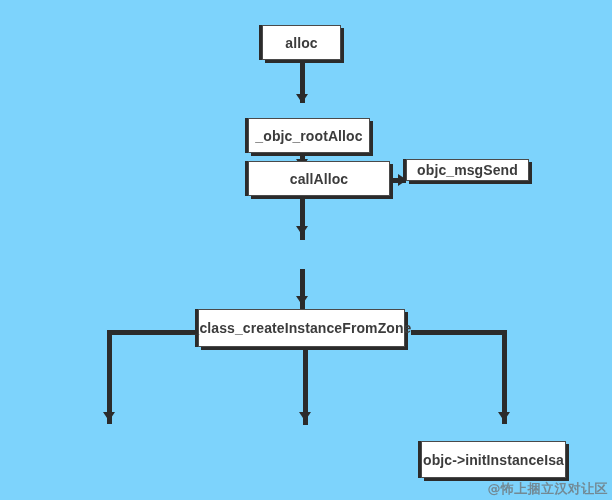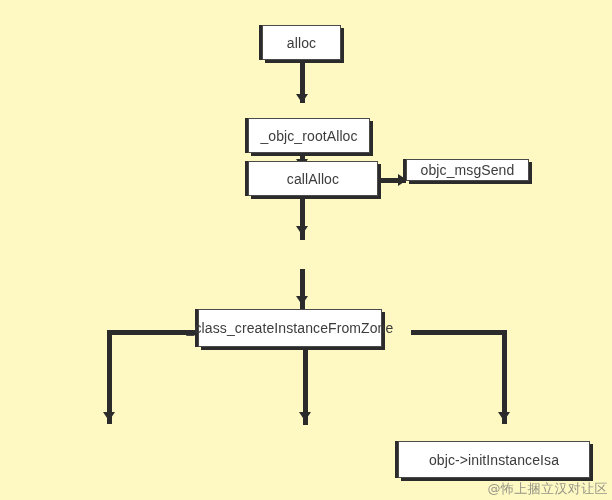--- a/index.html
+++ b/index.html
@@ -7,22 +7,23 @@
     padding: 0;
     background: #000000;
   }
   body {
     font-family: "Liberation Sans", sans-serif;
   }
   #canvas {
     position: relative;
     width: 612px;
     height: 500px;
-    background: #fef9c3;
+    background: #7dd3fc;
     overflow: hidden;
+    font-weight: bold;
   }
   
   .node {
     position: absolute;
     background: #ffffff;
     border: 1px solid #4a4a4a;
     box-shadow: 3px 3px 0 0 #2b2b2b, -3px 0 0 0 #2b2b2b;
     box-sizing: border-box;
     display: flex;
     align-items: center;
@@ -114,34 +115,34 @@
   <div class="arrow-down" style="left:498px; top:412px;"></div>
 
   <div class="node" style="left:262px; top:25px; width:79px; height:35px;">
     <span class="label">alloc</span>
   </div>
 
   <div class="node" style="left:248px; top:118px; width:122px; height:35px;">
     <span class="label">_objc_rootAlloc</span>
   </div>
 
-  <div class="node" style="left:248px; top:161px; width:130px; height:35px;">
+  <div class="node" style="left:248px; top:161px; width:142px; height:35px;">
     <span class="label">callAlloc</span>
   </div>
 
   <div class="node" style="left:406px; top:159px; width:123px; height:22px;">
     <span class="label">objc_msgSend</span>
   </div>
 
 
-  <div class="node" style="left:198px; top:309px; width:184px; height:38px;">
+  <div class="node" style="left:198px; top:309px; width:207px; height:38px;">
     <span class="label">_class_createInstanceFromZone</span>
   </div>
 
 
 
-  <div class="node" style="left:398px; top:441px; width:192px; height:37px;">
+  <div class="node" style="left:421px; top:441px; width:145px; height:37px;">
     <span class="label">objc-&gt;initInstanceIsa</span>
   </div>
 
   <div class="watermark">@怖上捆立汉对让区</div>
 
 </div>
 
 </body></html>

